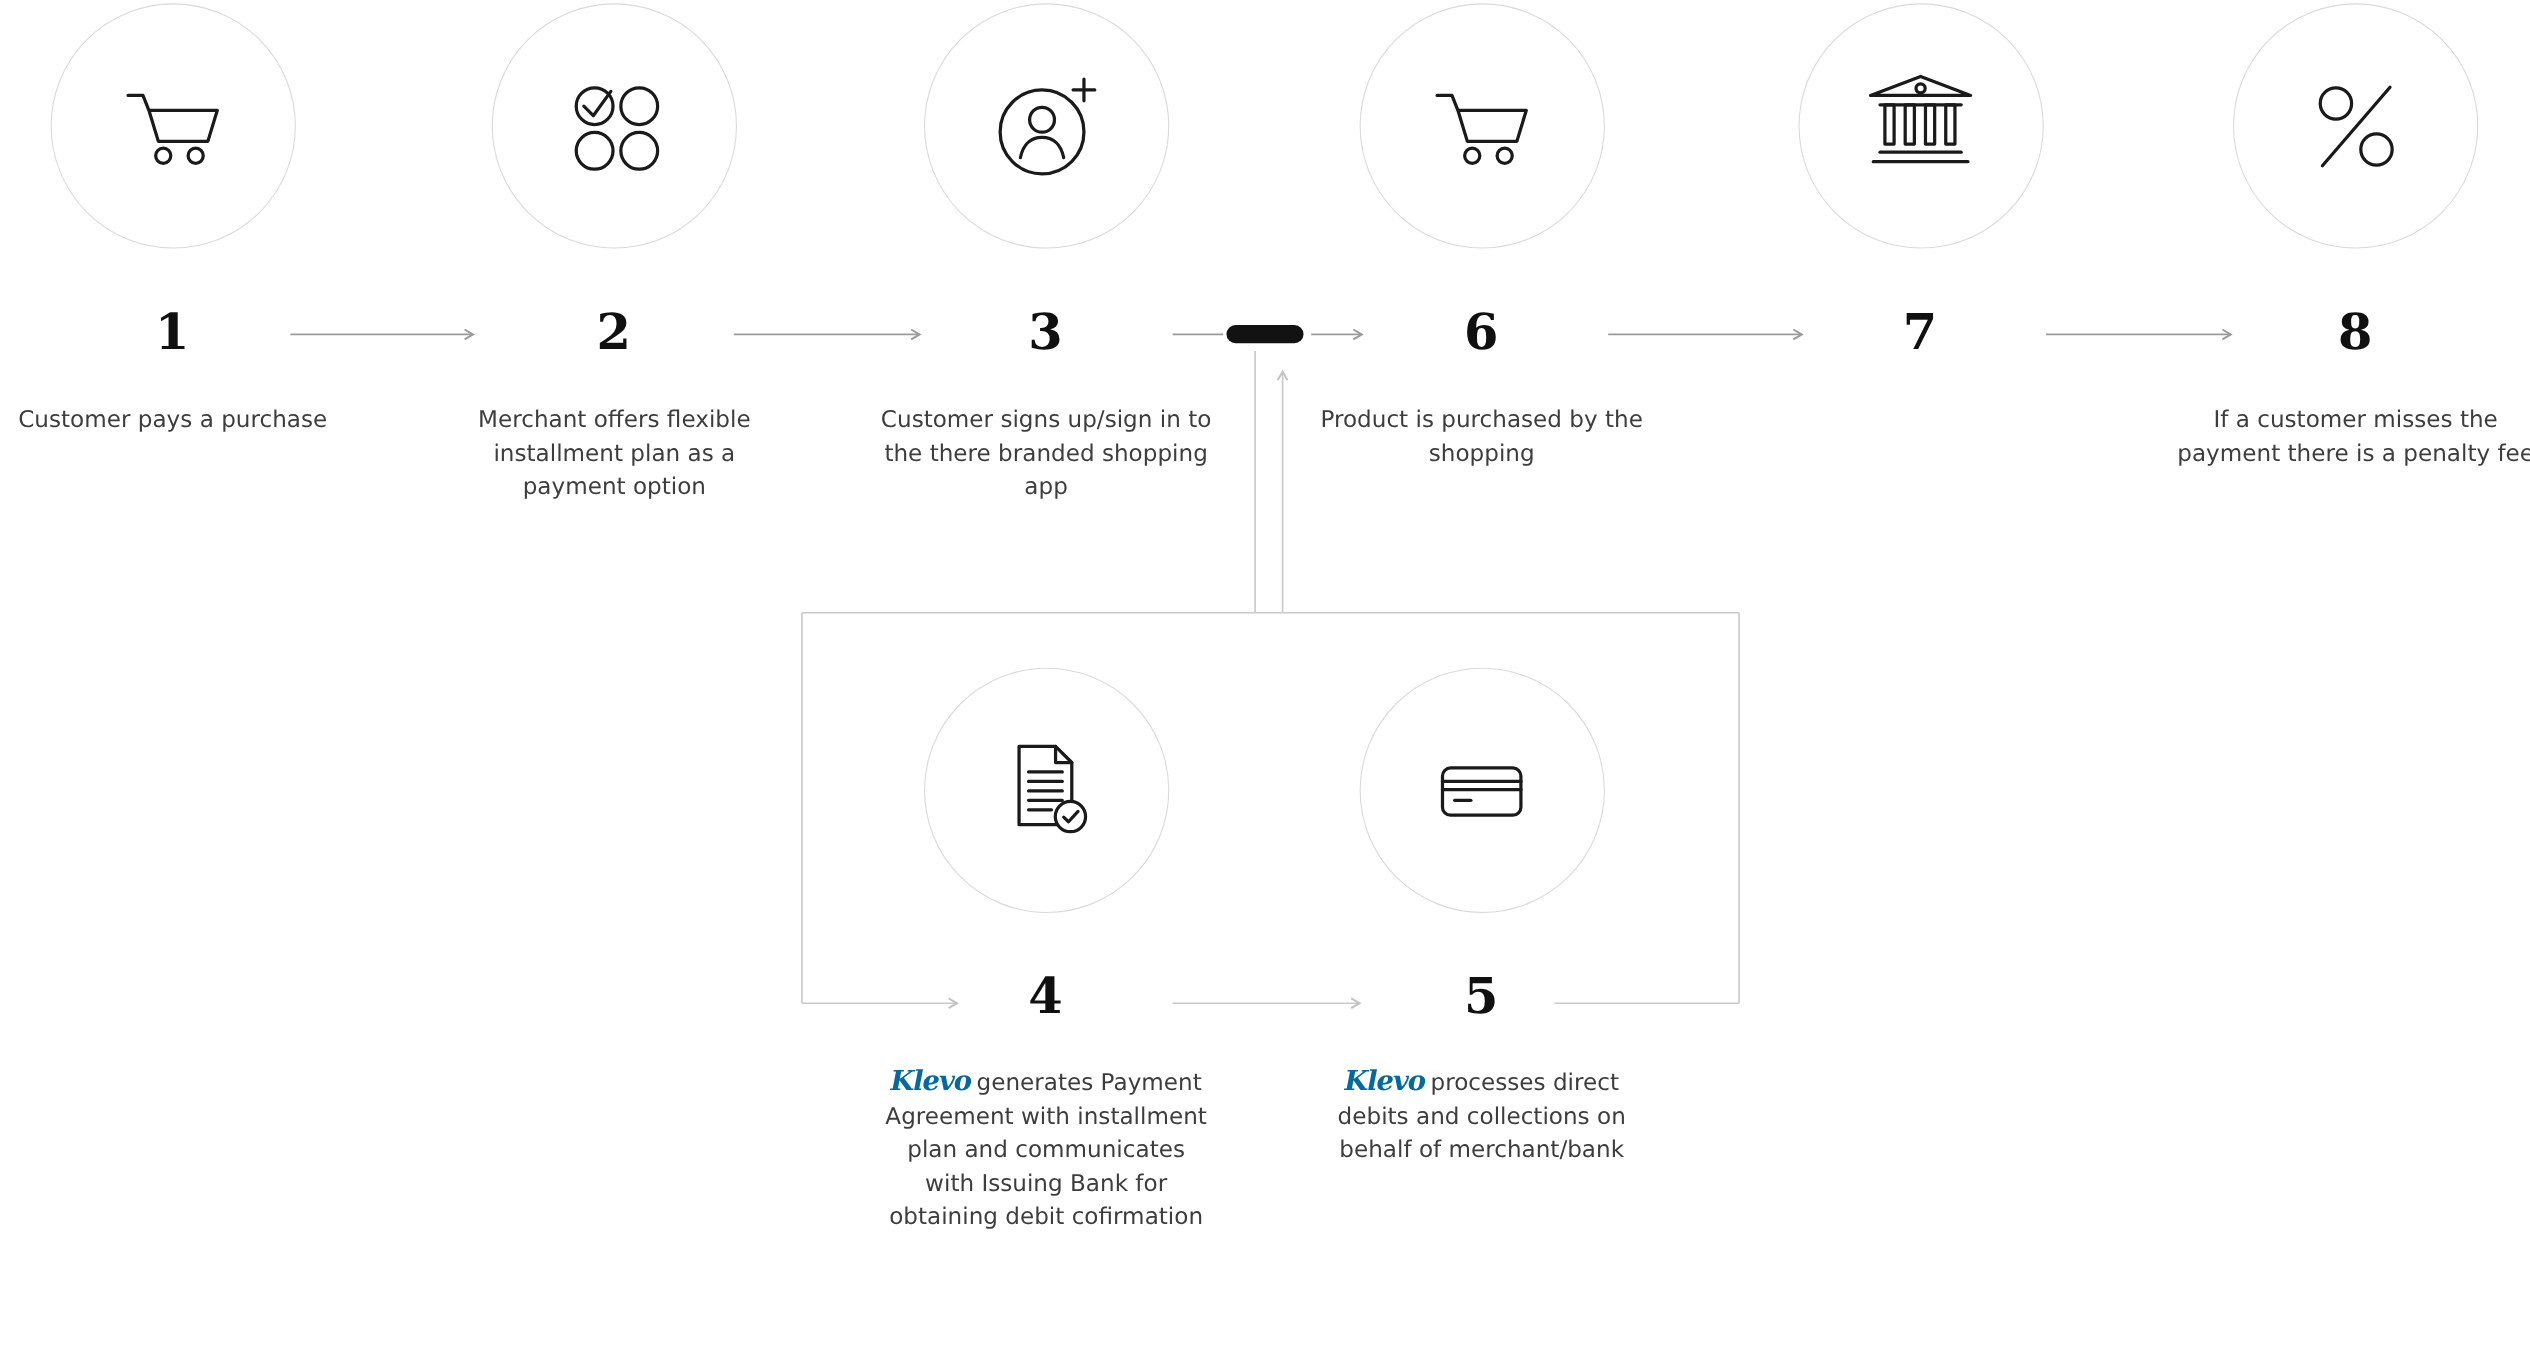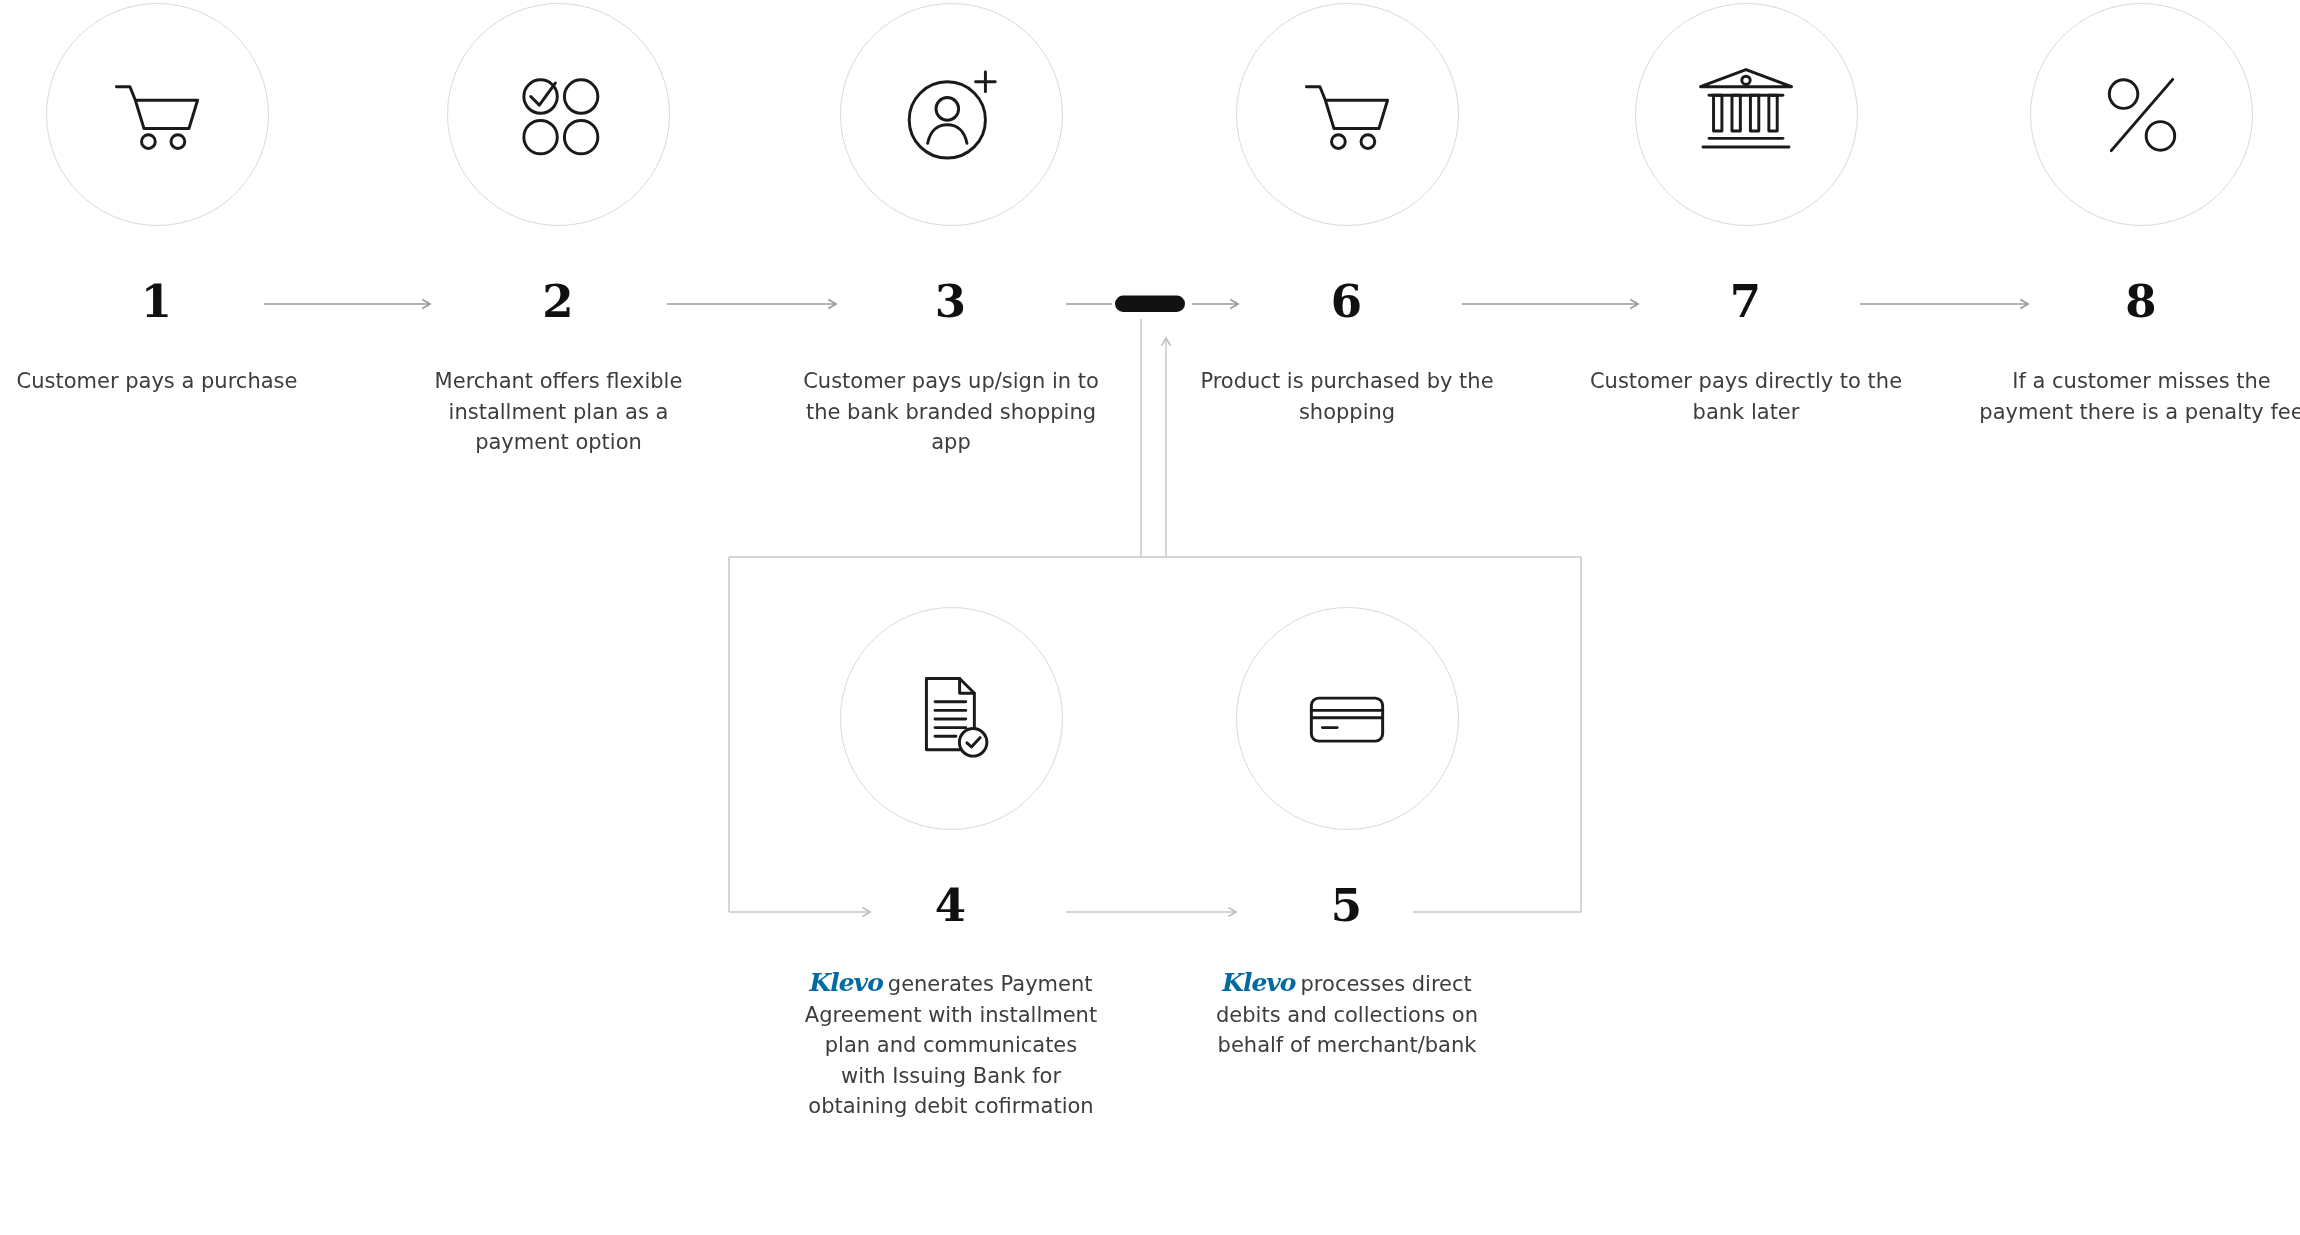--- a/index.html
+++ b/index.html
@@ -83,21 +83,21 @@
   <div class="step" style="left:796px; top:3px; width:310px;">
     <div class="circle">
       <svg class="icon" viewBox="0 0 48 48">
         <circle cx="22.5" cy="26" r="15.5"></circle>
         <circle cx="22.5" cy="21.5" r="4.6"></circle>
         <path d="M14.5 35.5 C15.5 30.5 18.5 28 22.5 28 C26.5 28 29.5 30.5 30.5 35.5"></path>
         <path d="M38 6.5 V14.5 M34 10.5 H42"></path>
       </svg>
     </div>
     <div class="num">3</div>
-    <p class="desc">Customer pays up/sign in to the bank branded shopping app</p>
+    <p class="desc">Customer signs up/sign in to the there branded shopping app</p>
   </div>
 
   <div class="step" style="left:1197px; top:3px; width:300px;">
     <div class="circle">
       <svg class="icon" viewBox="0 0 48 48">
         <path d="M7.5 12.5 H13 L15.2 18 H40.5 L37 29.5 H18.7 L15.2 18"></path>
         <circle cx="20.5" cy="34.8" r="2.8"></circle>
         <circle cx="32.5" cy="34.8" r="2.8"></circle>
       </svg>
     </div>
@@ -113,21 +113,20 @@
         <path d="M9 16 H39"></path>
         <rect x="10.8" y="16" width="3.4" height="14.5"></rect>
         <rect x="18.3" y="16" width="3.4" height="14.5"></rect>
         <rect x="25.8" y="16" width="3.4" height="14.5"></rect>
         <rect x="33.3" y="16" width="3.4" height="14.5"></rect>
         <path d="M9 33.5 H39"></path>
         <path d="M6.5 37 H41.5"></path>
       </svg>
     </div>
     <div class="num">7</div>
-    <p class="desc">Customer pays directly to the bank later</p>
   </div>
 
   <div class="step" style="left:1969px; top:3px; width:345px;">
     <div class="circle">
       <svg class="icon" viewBox="0 0 48 48">
         <circle cx="16.5" cy="15.5" r="5.8"></circle>
         <circle cx="31.5" cy="32.5" r="5.8"></circle>
         <path d="M36.5 9.5 L11.5 38.5"></path>
       </svg>
     </div>

